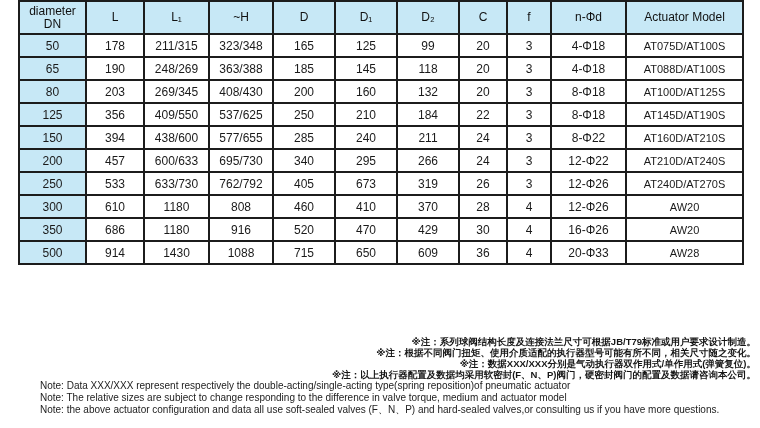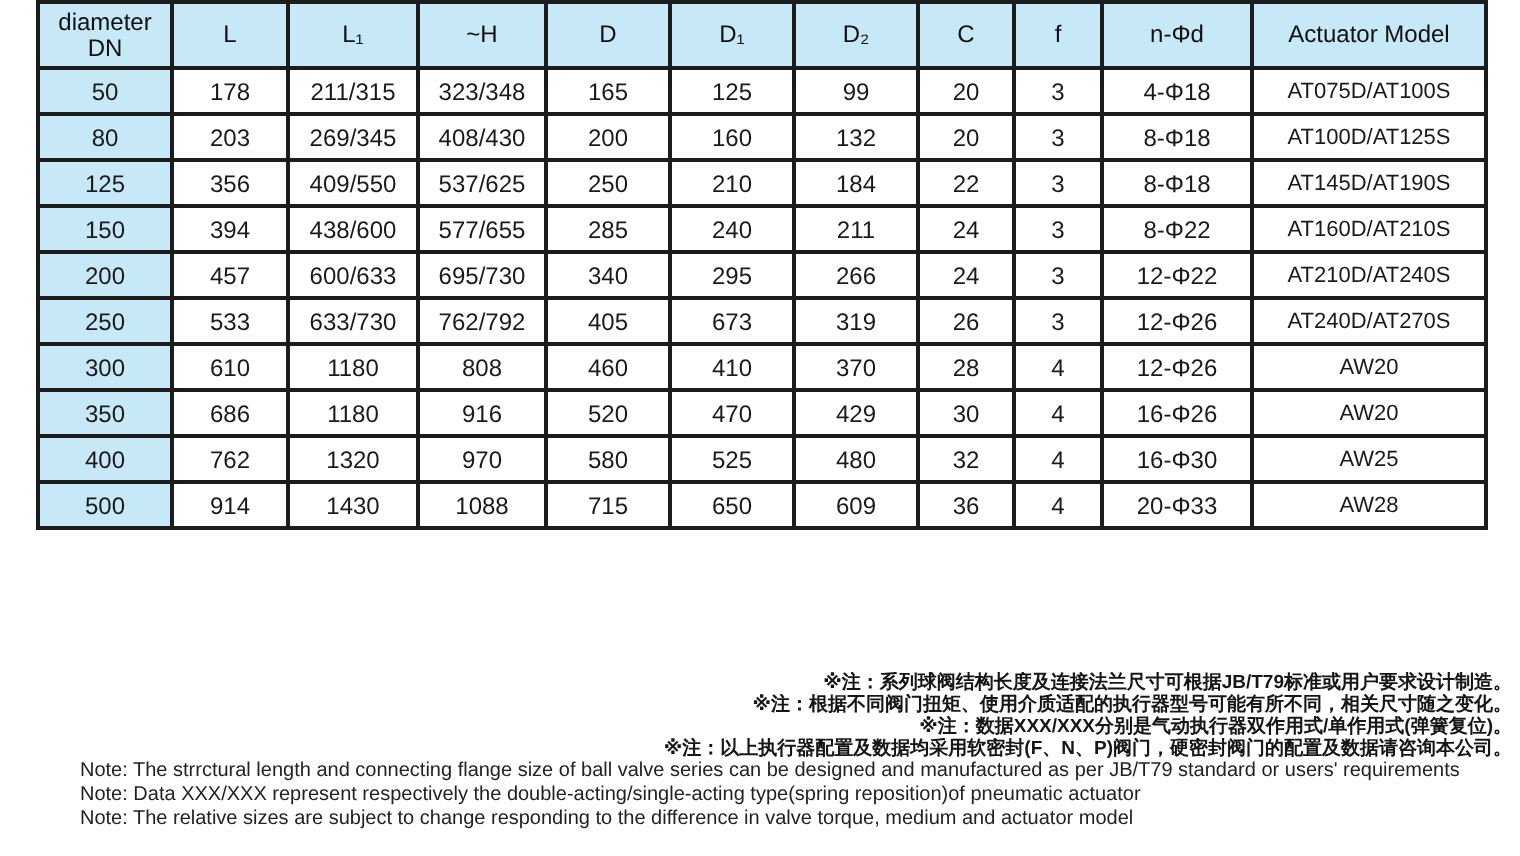--- a/index.html
+++ b/index.html
@@ -73,20 +73,33 @@
           <td>323/348</td>
           <td>165</td>
           <td>125</td>
           <td>99</td>
           <td>20</td>
           <td>3</td>
           <td>4-Φ18</td>
           <td class="model-cell">AT075D/AT100S</td>
         </tr>
         <tr>
+          <td class="first-col">65</td>
+          <td>190</td>
+          <td>248/269</td>
+          <td>363/388</td>
+          <td>185</td>
+          <td>145</td>
+          <td>118</td>
+          <td>20</td>
+          <td>3</td>
+          <td>4-Φ18</td>
+          <td class="model-cell">AT088D/AT100S</td>
+        </tr>
+        <tr>
           <td class="first-col">80</td>
           <td>203</td>
           <td>269/345</td>
           <td>408/430</td>
           <td>200</td>
           <td>160</td>
           <td>132</td>
           <td>20</td>
           <td>3</td>
           <td>8-Φ18</td>
@@ -164,51 +177,38 @@
           <td>916</td>
           <td>520</td>
           <td>470</td>
           <td>429</td>
           <td>30</td>
           <td>4</td>
           <td>16-Φ26</td>
           <td class="model-cell">AW20</td>
         </tr>
         <tr>
-          <td class="first-col">400</td>
-          <td>762</td>
-          <td>1320</td>
-          <td>970</td>
-          <td>580</td>
-          <td>525</td>
-          <td>480</td>
-          <td>32</td>
-          <td>4</td>
-          <td>16-Φ30</td>
-          <td class="model-cell">AW25</td>
-        </tr>
-        <tr>
           <td class="first-col">500</td>
           <td>914</td>
           <td>1430</td>
           <td>1088</td>
           <td>715</td>
           <td>650</td>
           <td>609</td>
           <td>36</td>
           <td>4</td>
           <td>20-Φ33</td>
           <td class="model-cell">AW28</td>
         </tr>
       </tbody>
   </table>
 
   <div class="notes">
       <div class="note cn">※注：系列球阀结构长度及连接法兰尺寸可根据JB/T79标准或用户要求设计制造。</div>
       <div class="note cn">※注：根据不同阀门扭矩、使用介质适配的执行器型号可能有所不同，相关尺寸随之变化。</div>
       <div class="note cn">※注：数据XXX/XXX分别是气动执行器双作用式/单作用式(弹簧复位)。</div>
       <div class="note cn">※注：以上执行器配置及数据均采用软密封(F、N、P)阀门，硬密封阀门的配置及数据请咨询本公司。</div>
-      <div class="note en">Note: The strrctural length and connecting flange size of ball valve series can be designed and manufactured as per JB/T79 standard or users' requirements</div>
       <div class="note en">Note: Data XXX/XXX represent respectively the double-acting/single-acting type(spring reposition)of pneumatic actuator</div>
       <div class="note en">Note: The relative sizes are subject to change responding to the difference in valve torque, medium and actuator model</div>
+      <div class="note en">Note: the above actuator configuration and data all use soft-sealed valves (F、N、P) and hard-sealed valves,or consulting us if you have more questions.</div>
     </div>
 
 </div>
 
 </body></html>

